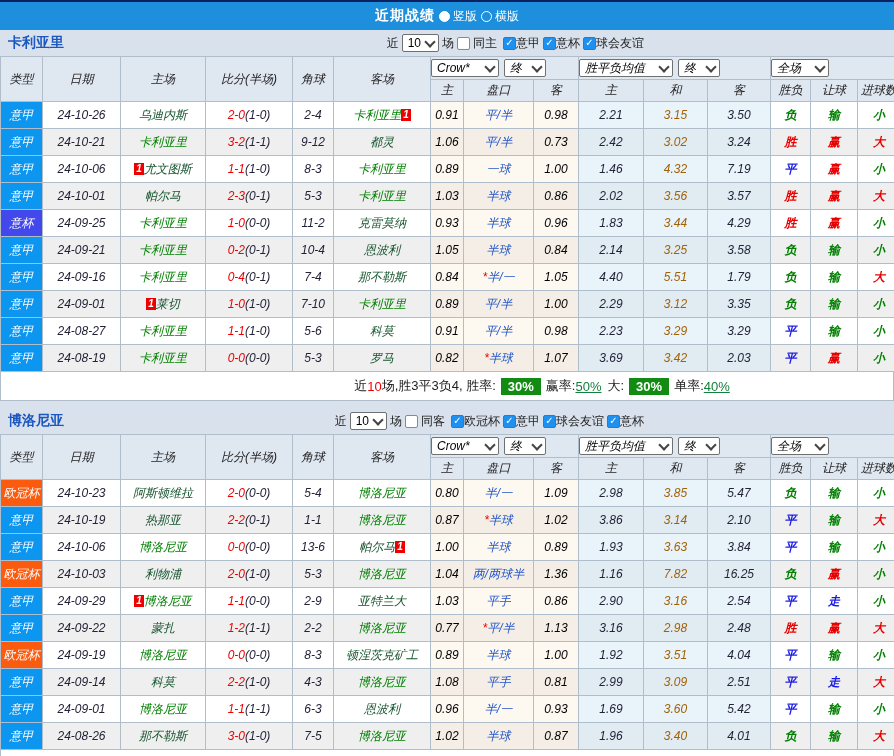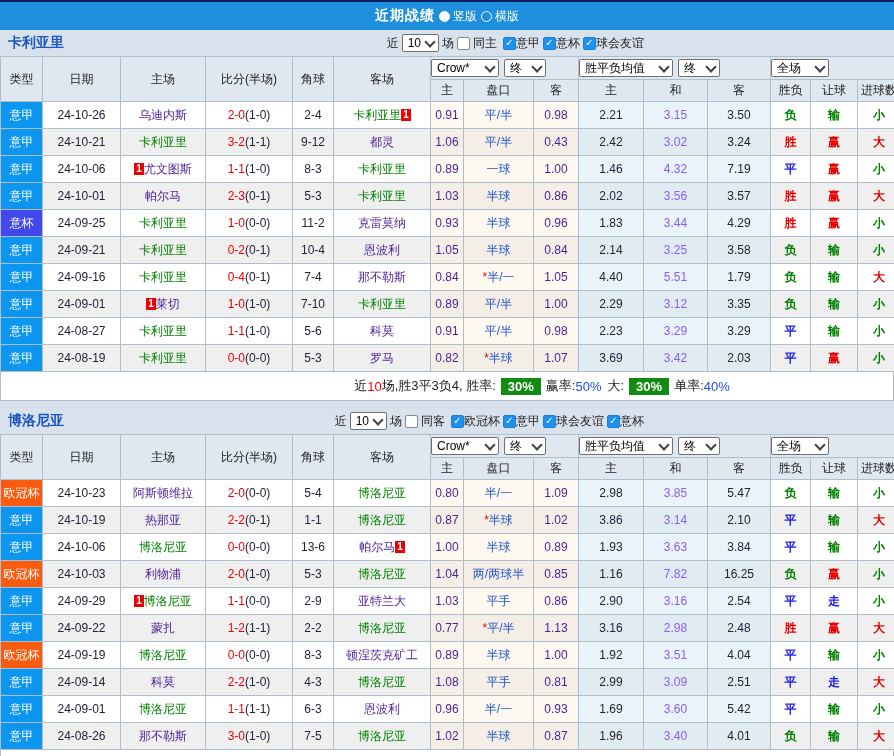--- a/index.html
+++ b/index.html
@@ -20,54 +20,54 @@
   .filterbar{margin-left:auto;margin-right:250px;display:flex;align-items:center;gap:3px;white-space:nowrap;}
   .lgbox{display:inline-flex;align-items:center;margin-left:3px;}
 
   .sel{display:inline-flex;align-items:center;justify-content:space-between;background:#fff;border:1px solid #707070;border-radius:2px;height:18px;box-sizing:border-box;padding:0 4px 0 5px;font-size:12px;color:#000;gap:5px;}
   .chev{width:6px;height:6px;border-right:2px solid #444;border-bottom:2px solid #444;transform:rotate(45deg);display:inline-block;margin-top:-3px;}
 
   .checkbox{width:13px;height:13px;box-sizing:border-box;display:inline-flex;align-items:center;justify-content:center;border-radius:2px;font-size:10px;font-weight:bold;line-height:1;}
   .checkbox.checked{background:#1e90f0;border:1px solid #1781da;color:#fff;}
   .checkbox.unchecked{background:#fff;border:1px solid #8a8a8a;}
 
-  .table-clip{width:894px;overflow:hidden;}
+  .table-clip{width:894px;overflow:hidden;font-style:italic;}
   table.stats{border-collapse:collapse;table-layout:fixed;width:900px;font-size:12px;}
   table.stats th,table.stats td{border:1px solid #b0bdca;text-align:center;padding:0;overflow:hidden;white-space:nowrap;}
   table.stats thead th{background:#dfe7f1;font-weight:normal;color:#222;}
   tr.h1 th{height:22px;}
   tr.h2 th{height:21px;}
   .group-cell{vertical-align:middle;}
   .group-inner{display:flex;align-items:center;justify-content:flex-start;gap:5px;}
 
   tbody td{height:26px;color:#222;}
   tr.odd{background:#ffffff;}
   tr.even{background:#efefef;}
   tr.odd td.grp-odds{background:#fdf8f0;}
   tr.even td.grp-odds{background:#f4eee6;}
   tr.odd td.grp-avg{background:#e9f3fa;}
   tr.even td.grp-avg{background:#e1ebf2;}
 
   td.league{color:#fff;}
   td.datecell,td.corners{color:#232338;}
   .team-green{color:#008000;}
-  .team-plain{color:#4c1d95;}
+  .team-plain{color:#14532d;}
   .score-ft{color:#ee0000;}
   .score-ht{color:#232338;}
-  td.odds{color:#4c1d95;}
+  td.odds{color:#000000;}
   td.handicap{color:#2356c9;}
   .star{color:#ee0000;}
   td.avg-dark{color:#232338;}
-  td.avg-draw{color:#8b5cf6;}
+  td.avg-draw{color:#a16207;}
   td.res{font-weight:bold;}
   .card{display:inline-block;background:#ee0000;color:#fff;font-size:10px;line-height:12px;padding:0 2px;font-weight:bold;vertical-align:1px;}
 
   .summary{width:894px;height:29px;box-sizing:border-box;background:#fff;border:1px solid #b0bdca;border-top:none;display:flex;align-items:center;justify-content:center;padding-left:190px;font-size:13px;color:#222;white-space:nowrap;}
   .box-green{background:#128b12;color:#fff;font-weight:bold;padding:1px 7px;margin:0 5px;}
-  .pct-blue{color:#1d4ed8;}
+  .pct-blue{color:#15803d;text-decoration:underline;}
   .num-red{color:#ee0000;}
   .gap{height:7px;}
   .summary-clip{width:894px;height:8px;box-sizing:border-box;background:#fff;border:1px solid #b0bdca;border-top:none;}
 </style>
 </head>
 <body>
 
 <div class="topstrip"></div>
 
 <div class="titlebar">
@@ -202,21 +202,21 @@
         </tr>
         <tr class="even">
           <td class="league" style="background: rgb(13, 150, 240);">意甲</td>
           <td class="datecell">24-10-21</td>
           <td><span class="team-green">卡利亚里</span></td>
           <td><span class="score-ft">3-2</span><span class="score-ht">(1-1)</span></td>
           <td class="corners">9-12</td>
           <td><span class="team-plain">都灵</span></td>
           <td class="grp-odds odds">1.06</td>
           <td class="grp-odds handicap"><span>平/半</span></td>
-          <td class="grp-odds odds">0.43</td>
+          <td class="grp-odds odds">0.73</td>
           <td class="grp-avg avg-dark">2.42</td>
           <td class="grp-avg avg-draw">3.02</td>
           <td class="grp-avg avg-dark">3.24</td>
           <td class="res" style="color: rgb(230, 0, 0);">胜</td>
           <td class="res" style="color: rgb(230, 0, 0);">赢</td>
           <td class="res" style="color: rgb(230, 0, 0);">大</td>
         </tr>
         <tr class="odd">
           <td class="league" style="background: rgb(13, 150, 240);">意甲</td>
           <td class="datecell">24-10-06</td>
@@ -530,21 +530,21 @@
         </tr>
         <tr class="even">
           <td class="league" style="background: rgb(250, 91, 15);">欧冠杯</td>
           <td class="datecell">24-10-03</td>
           <td><span class="team-plain">利物浦</span></td>
           <td><span class="score-ft">2-0</span><span class="score-ht">(1-0)</span></td>
           <td class="corners">5-3</td>
           <td><span class="team-green">博洛尼亚</span></td>
           <td class="grp-odds odds">1.04</td>
           <td class="grp-odds handicap"><span>两/两球半</span></td>
-          <td class="grp-odds odds">0.85</td>
+          <td class="grp-odds odds">1.36</td>
           <td class="grp-avg avg-dark">1.16</td>
           <td class="grp-avg avg-draw">7.82</td>
           <td class="grp-avg avg-dark">16.25</td>
           <td class="res" style="color: rgb(0, 128, 0);">负</td>
           <td class="res" style="color: rgb(230, 0, 0);">赢</td>
           <td class="res" style="color: rgb(0, 128, 0);">小</td>
         </tr>
         <tr class="odd">
           <td class="league" style="background: rgb(13, 150, 240);">意甲</td>
           <td class="datecell">24-09-29</td>

